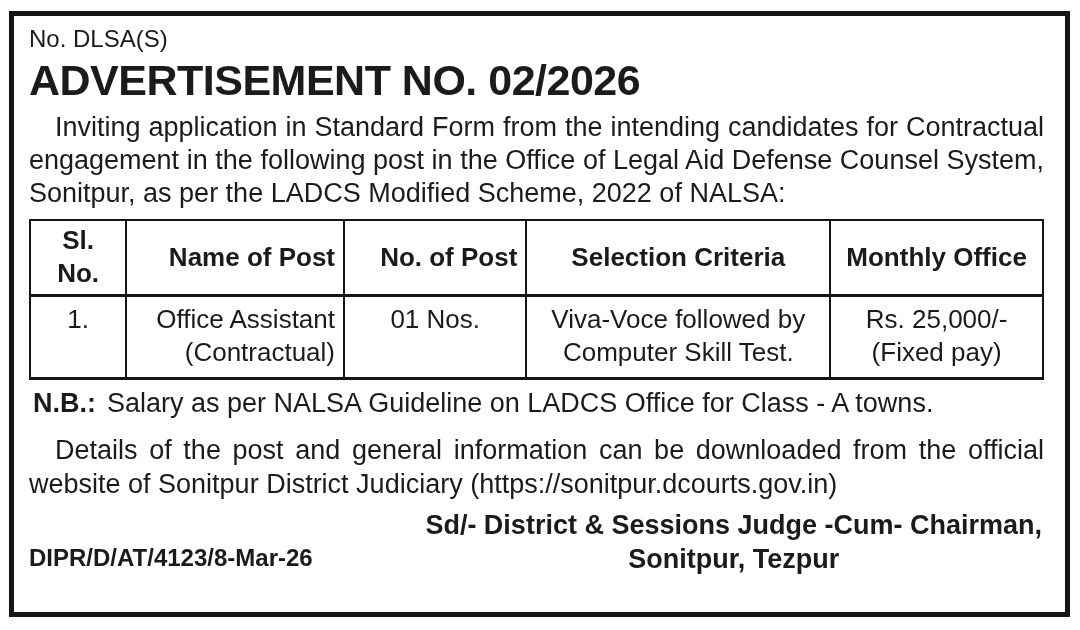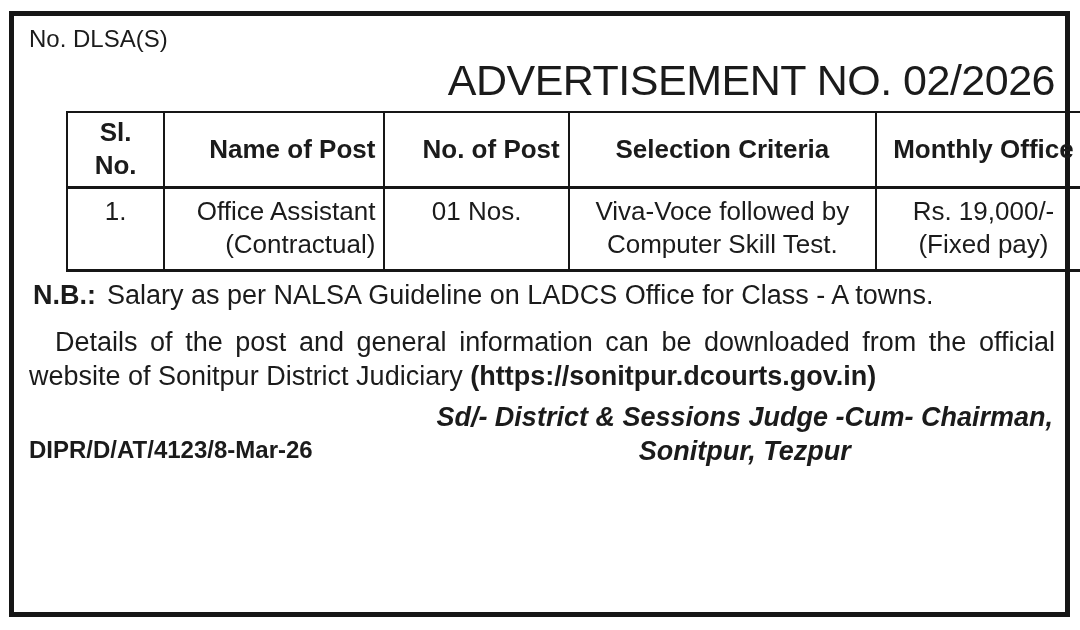--- a/index.html
+++ b/index.html
@@ -14,48 +14,47 @@
     font-family:"Liberation Sans", sans-serif;
     color:var(--ink);
     position:relative;
     overflow:hidden;
   }
   .ad-box{
     position:absolute;
     left:9px; top:11px; right:10px; bottom:13px;
     border:5px solid var(--rule);
     background:var(--paper);
-    padding:6px 10px 8px 15px;
+    padding:6px 21px 8px 15px;
   }
   .ref-no{
     font-size:24px;
     line-height:30px;
     margin-top:2px;
   }
   .ad-title{
-    text-align:right;
+    text-align:left;
     font-size:43px;
-    font-weight:normal;
+    font-weight:bold;
     letter-spacing:-0.5px;
     line-height:48px;
     margin:2px 0 7px 0;
   }
   .intro{
     font-size:27px;
     line-height:33px;
     text-align:justify;
     text-indent:26px;
     margin-bottom:9px;
   }
   table.post-table{
     width:100%;
     border-collapse:collapse;
     table-layout:fixed;
     margin-bottom:6px;
-    margin-left:37px;
   }
   .post-table th,.post-table td{
     border:2px solid var(--rule);
     font-size:26px;
     line-height:33px;
     vertical-align:top;
   }
   .post-table thead th{
     font-weight:bold;
     border-bottom-width:3px;
@@ -86,51 +85,52 @@
     left:4px; top:0;
     font-weight:bold;
   }
   .details{
     font-size:27px;
     line-height:34px;
     text-align:justify;
     text-indent:26px;
     margin-top:13px;
   }
-  .details .url{ font-weight:bold; }
+  .details .url{ font-weight:normal; }
   .sig-row{
     display:flex;
     justify-content:space-between;
     align-items:flex-end;
     margin-top:7px;
   }
   .dipr-ref{
     font-size:24px;
     font-weight:bold;
     line-height:30px;
     padding-bottom:3px;
   }
   .signature{
     text-align:center;
     font-size:27px;
     font-weight:bold;
     line-height:34px;
     margin-right:2px;
   }
-  .sig-line{ display:block;font-style:italic; }
+  .sig-line{ display:block; }
 </style>
 </head>
 <body>
 
 <div class="ad-box">
 
   <div class="ref-no">No. DLSA(S)</div>
 
   <h1 class="ad-title">ADVERTISEMENT NO. 02/2026</h1>
 
+  <p class="intro">Inviting application in Standard Form from the intending candidates for Contractual engagement in the following post in the Office of Legal Aid Defense Counsel System, Sonitpur, as per the LADCS Modified Scheme, 2022 of NALSA:</p>
 
   <table class="post-table">
     <colgroup>
       <col class="col-sl">
         <col class="col-name">
         <col class="col-count">
         <col class="col-criteria">
         <col class="col-salary">
     </colgroup>
     <thead>
@@ -148,21 +148,21 @@
         <td class="l">
           <span class="cell-line">Office Assistant</span>
           <span class="cell-line">(Contractual)</span>
         </td>
         <td class="c">01 Nos.</td>
         <td class="c">
           <span class="cell-line">Viva-Voce followed by</span>
           <span class="cell-line">Computer Skill Test.</span>
         </td>
         <td class="c">
-          <span class="cell-line">Rs. 19,000/-</span>
+          <span class="cell-line">Rs. 25,000/-</span>
           <span class="cell-line">(Fixed pay)</span>
         </td>
       </tr>
     </tbody>
   </table>
 
   <div class="nb">
     <span class="nb-label">N.B.:</span>
     <span class="cell-line">Salary as per NALSA Guideline on LADCS Office for Class - A towns.</span>
   </div>

